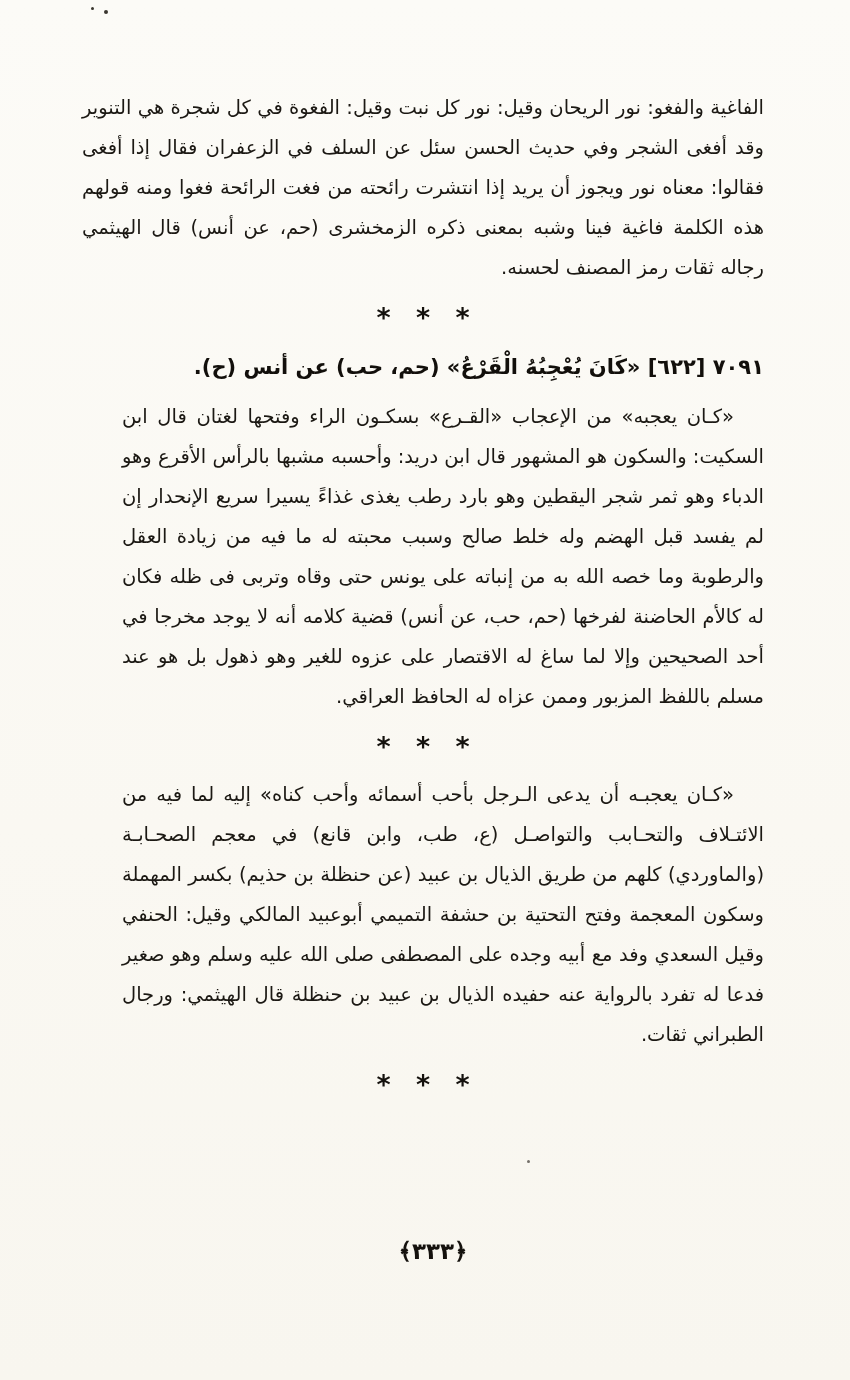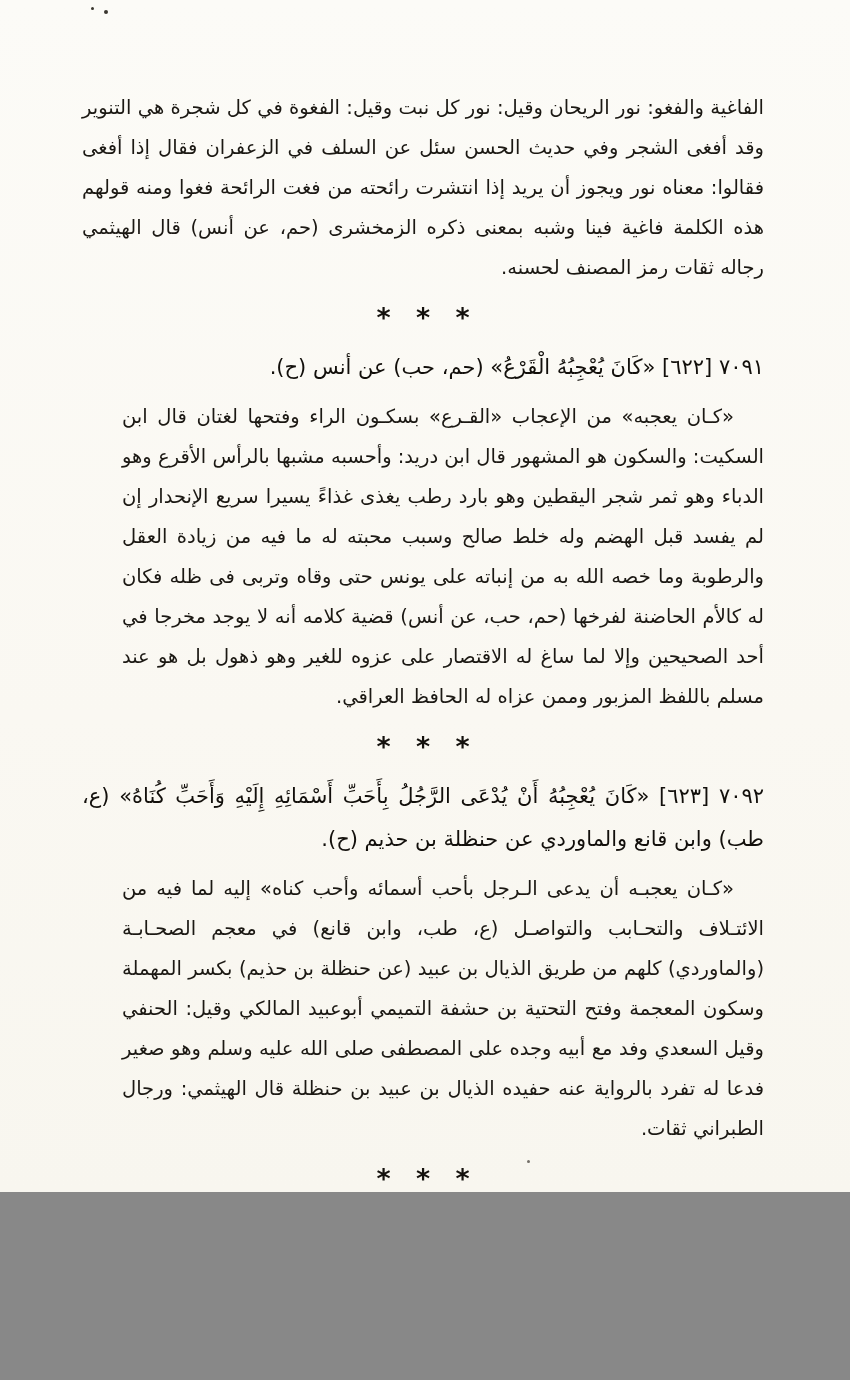--- a/index.html
+++ b/index.html
@@ -1,20 +1,20 @@
 <!DOCTYPE html>
 <html lang="ar" dir="rtl"><head>
 <meta charset="utf-8">
 <style>
   * { box-sizing: border-box; margin: 0; padding: 0; }
   html, body { background: #888; }
   .page {
     position: relative;
     width: 850px;
-    height: 1192px;
+    height: 1380px;
     margin: 0 auto;
     background: linear-gradient(180deg, #fcfbf7 0%, #faf8f2 60%, #f8f6ef 100%);
     font-family: "DejaVu Sans", sans-serif;
     color: #181511;
     overflow: hidden;
     direction: rtl;
   }
   .text-area {
     position: absolute;
     top: 88px;
@@ -25,21 +25,21 @@
   .para {
     font-size: 19.5px;
     line-height: 40px;
     text-align: justify;
     text-justify: inter-word;
     color: #1b1813;
   }
   .para.indent { text-indent: 30px; margin-left: 40px; }
   .hadith {
     font-size: 21px;
-    font-weight: normal;
+    font-weight: bold;
     line-height: 43px;
     text-align: justify;
     text-justify: inter-word;
     margin: 10px 0 8px 0;
     color: #120f0b;
   }
   .separator {
     text-align: center;
     font-size: 27px;
     font-weight: bold;
@@ -82,21 +82,20 @@
     <p class="para">الفاغية والفغو: نور الريحان وقيل: نور كل نبت وقيل: الفغوة في كل شجرة هي التنوير وقد أفغى الشجر وفي حديث الحسن سئل عن السلف في الزعفران فقال إذا أفغى فقالوا: معناه نور ويجوز أن يريد إذا انتشرت رائحته من فغت الرائحة فغوا ومنه قولهم هذه الكلمة فاغية فينا وشبه بمعنى ذكره الزمخشرى (حم، عن أنس) قال الهيثمي رجاله ثقات رمز المصنف لحسنه.</p>
 
     <div class="separator">* * *</div>
 
     <p class="hadith">٧٠٩١ [٦٢٢] «كَانَ يُعْجِبُهُ الْقَرْعُ» (حم، حب) عن أنس (ح).</p>
 
     <p class="para indent">«كـان يعجبه» من الإعجاب «القـرع» بسكـون الراء وفتحها لغتان قال ابن السكيت: والسكون هو المشهور قال ابن دريد: وأحسبه مشبها بالرأس الأقرع وهو الدباء وهو ثمر شجر اليقطين وهو بارد رطب يغذى غذاءً يسيرا سريع الإنحدار إن لم يفسد قبل الهضم وله خلط صالح وسبب محبته له ما فيه من زيادة العقل والرطوبة وما خصه الله به من إنباته على يونس حتى وقاه وتربى فى ظله فكان له كالأم الحاضنة لفرخها (حم، حب، عن أنس) قضية كلامه أنه لا يوجد مخرجا في أحد الصحيحين وإلا لما ساغ له الاقتصار على عزوه للغير وهو ذهول بل هو عند مسلم باللفظ المزبور وممن عزاه له الحافظ العراقي.</p>
 
     <div class="separator">* * *</div>
 
-    <p class="hadith">٧٠٩٢ [٦٢٣] «كَانَ يُعْجِبُهُ أَنْ يُدْعَى الرَّجُلُ بِأَحَبِّ أَسْمَائِهِ إِلَيْهِ وَأَحَبِّ كُنَاهُ» (ع، طب) وابن قانع والماوردي عن حنظلة بن حذيم (ح).</p>
 
     <p class="para indent">«كـان يعجبـه أن يدعى الـرجل بأحب أسمائه وأحب كناه» إليه لما فيه من الائتـلاف والتحـابب والتواصـل (ع، طب، وابن قانع) في معجم الصحـابـة (والماوردي) كلهم من طريق الذيال بن عبيد (عن حنظلة بن حذيم) بكسر المهملة وسكون المعجمة وفتح التحتية بن حشفة التميمي أبوعبيد المالكي وقيل: الحنفي وقيل السعدي وفد مع أبيه وجده على المصطفى صلى الله عليه وسلم وهو صغير فدعا له تفرد بالرواية عنه حفيده الذيال بن عبيد بن حنظلة قال الهيثمي: ورجال الطبراني ثقات.</p>
 
     <div class="separator">* * *</div>
 
   </div>
 
   <div class="page-number">﴿٣٣٣﴾</div>
 
 </div>

